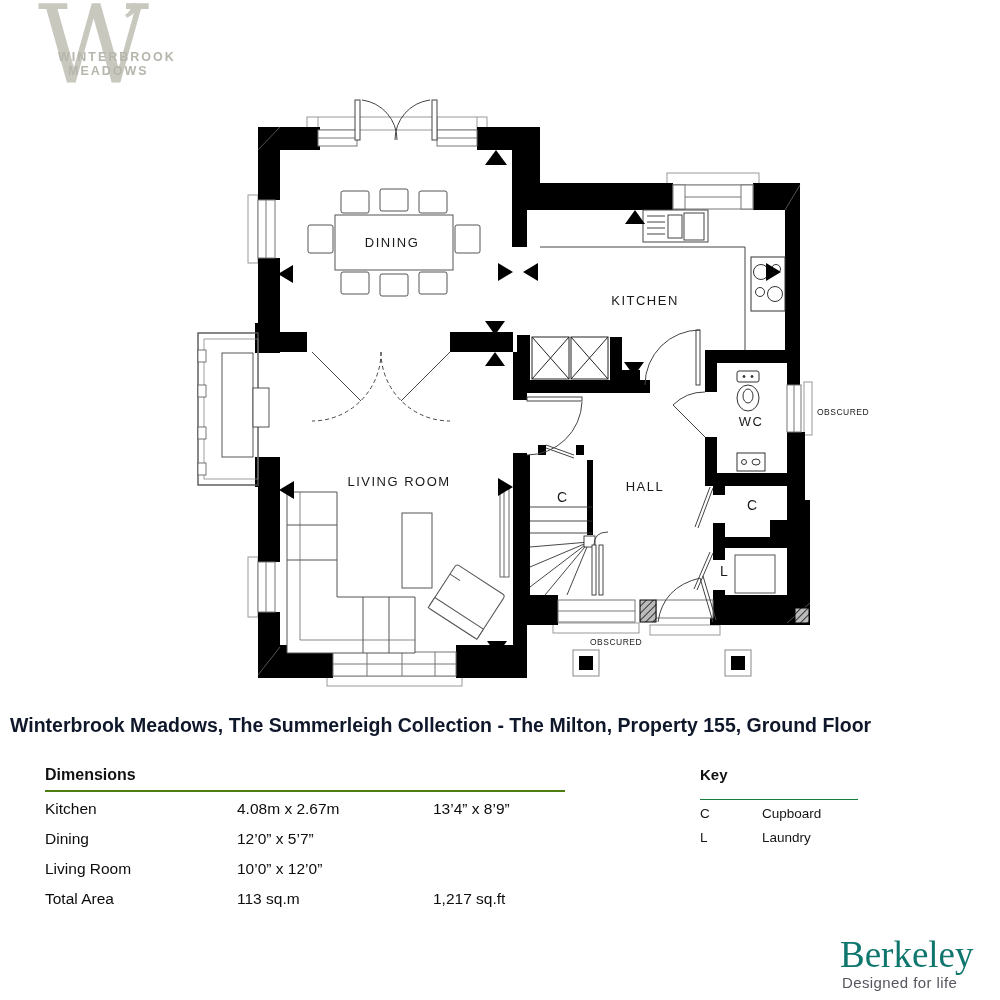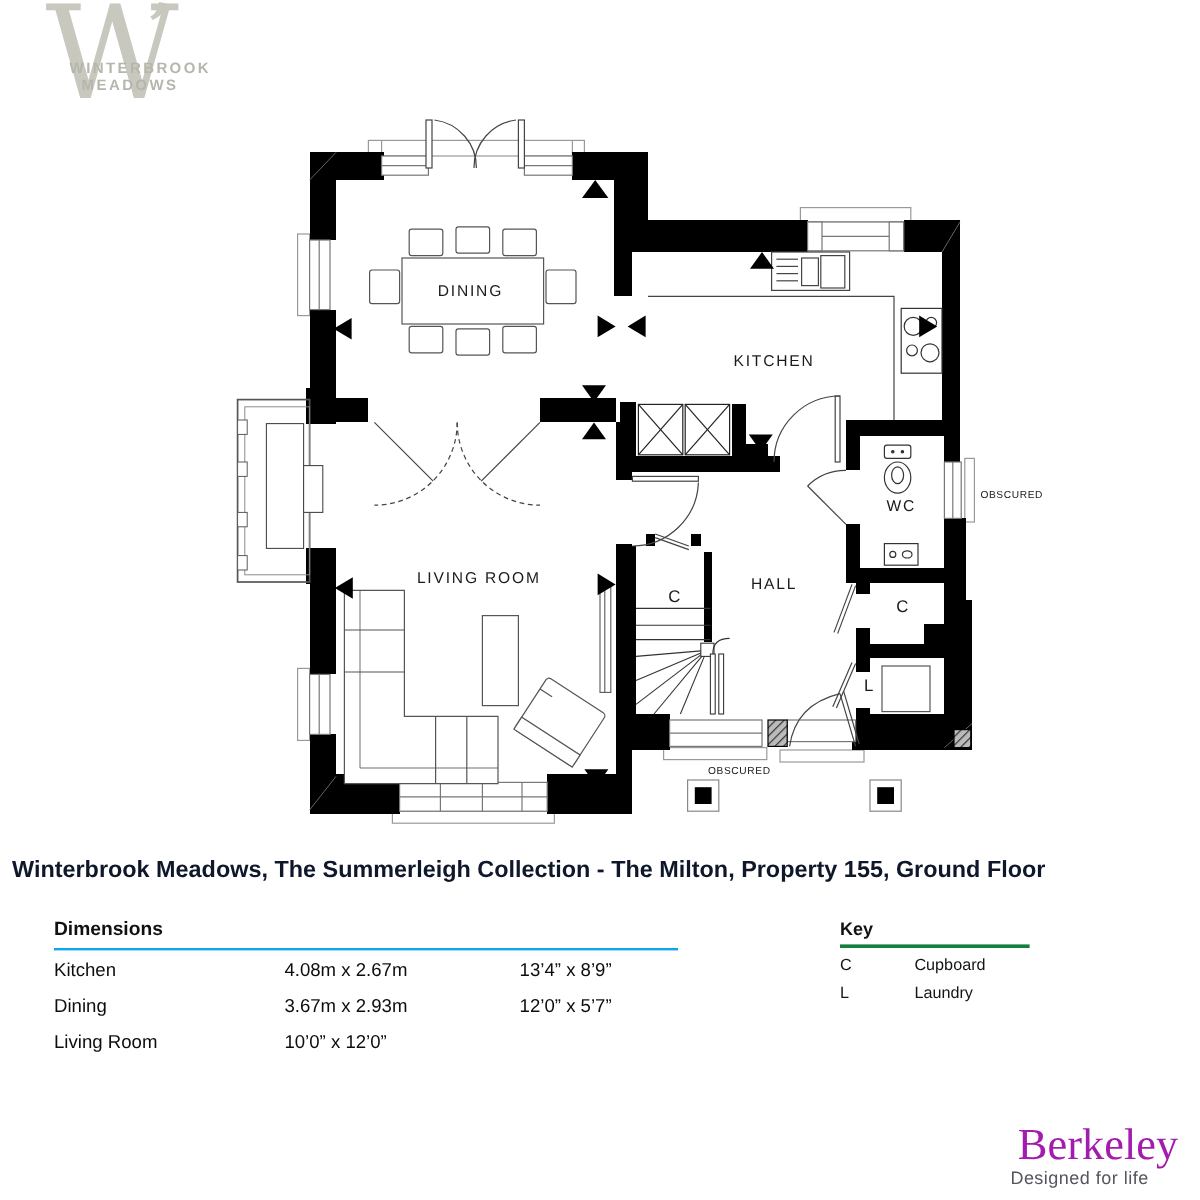--- a/index.html
+++ b/index.html
@@ -17,33 +17,33 @@
   .plan svg{display:block;width:700px;height:640px;}
   text.room{font-family:"Liberation Sans",sans-serif;font-size:13px;letter-spacing:1.5px;fill:#1a1a1a;text-anchor:middle;}
   text.small{font-family:"Liberation Sans",sans-serif;font-size:8.5px;letter-spacing:.5px;fill:#1a1a1a;}
   text.abbr{font-family:"Liberation Sans",sans-serif;font-size:14px;fill:#1a1a1a;text-anchor:middle;}
 
   
   .plan-title{position:absolute;left:0;top:714px;width:1000px;padding:0 10px;box-sizing:border-box;font-size:19.5px;font-weight:bold;color:#0f172a;white-space:nowrap;}
 
   
   .dims{position:absolute;left:45px;top:766px;width:520px;}
-  .dims .hd{font-size:16px;font-weight:bold;padding-bottom:6px;border-bottom:2px solid #0ea5e9;}
+  .dims .hd{font-size:16px;font-weight:bold;padding-bottom:6px;border-bottom:2px solid #4d7c0f;}
   .dims .row{display:grid;grid-template-columns:192px 196px auto;line-height:30px;font-size:15.5px;color:#0d0d0d;}
   .dims .rows{margin-top:2px;}
 
   
   .key{position:absolute;left:700px;top:766px;width:158px;}
-  .key .hd{font-size:15px;font-weight:bold;padding-bottom:4px;border-bottom:3px solid #15803d;}
+  .key .hd{font-size:15px;font-weight:bold;padding-bottom:16px;border-bottom:1px solid #15803d;}
   .key .row{display:grid;grid-template-columns:62px auto;line-height:24px;font-size:13.5px;color:#151515;}
   .key .rows{margin-top:2px;}
 
   
   .berkeley{position:absolute;left:840px;top:936px;width:150px;}
-  .berkeley .name{font-family:"Liberation Serif",serif;font-size:37px;color:#a21caf;line-height:1;text-align:center;}
+  .berkeley .name{font-family:"Liberation Serif",serif;font-size:37px;color:#0f766e;line-height:1;}
   .berkeley .tag{font-size:15px;color:#55555e;letter-spacing:.4px;margin-top:1px;padding-left:2px;}
 </style>
 </head>
 <body>
 
 <div class="brand">
   <span class="monogram">W</span>
   <span class="swash">’</span>
   <div class="wordmark">
     <div class="l1">WINTERBROOK</div>
@@ -340,26 +340,30 @@
 <div class="dims">
   <div class="hd">Dimensions</div>
   <div class="rows">
     <div class="row">
       <span>Kitchen</span>
       <span>4.08m x 2.67m</span>
       <span>13’4” x 8’9”</span>
     </div>
     <div class="row">
       <span>Dining</span>
-      <span>3.67m x 2.93m</span>
       <span>12’0” x 5’7”</span>
     </div>
     <div class="row">
       <span>Living Room</span>
       <span>10’0” x 12’0”</span>
+    </div>
+    <div class="row">
+      <span>Total Area</span>
+      <span>113 sq.m</span>
+      <span>1,217 sq.ft</span>
     </div>
   </div>
 </div>
 
 <div class="key">
   <div class="hd">Key</div>
   <div class="rows">
     <div class="row">
       <span>C</span>
       <span>Cupboard</span>

